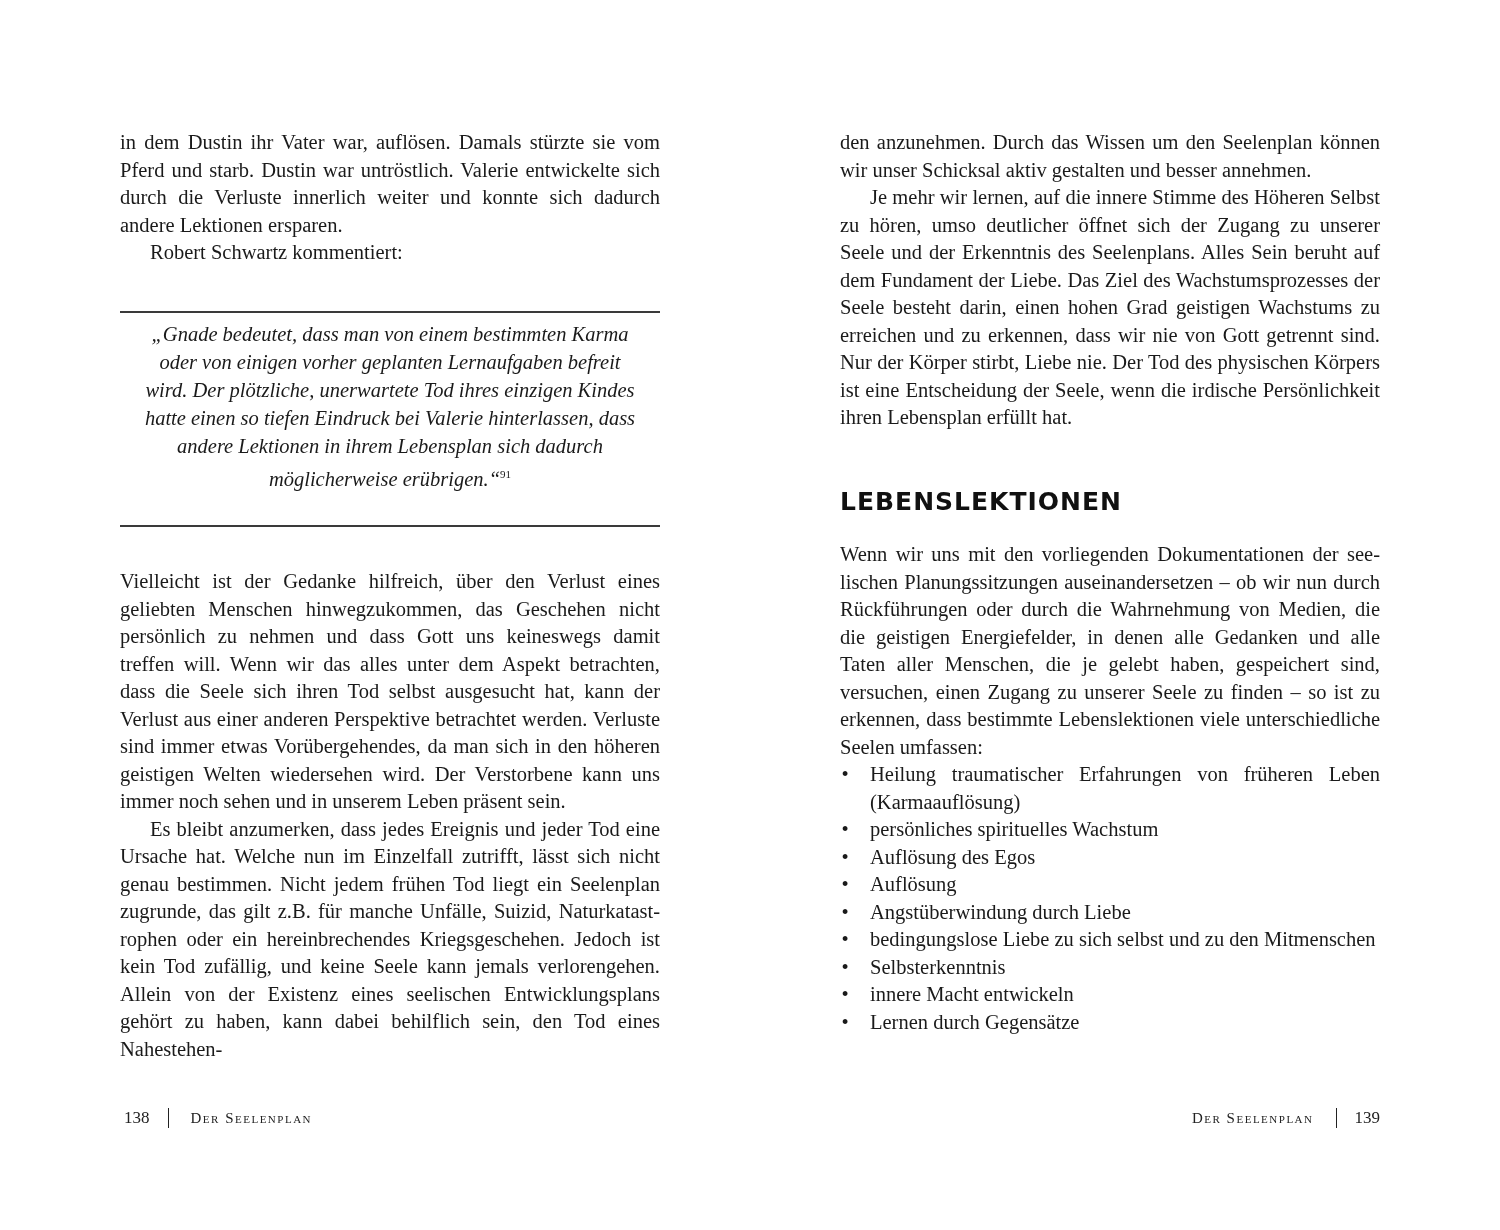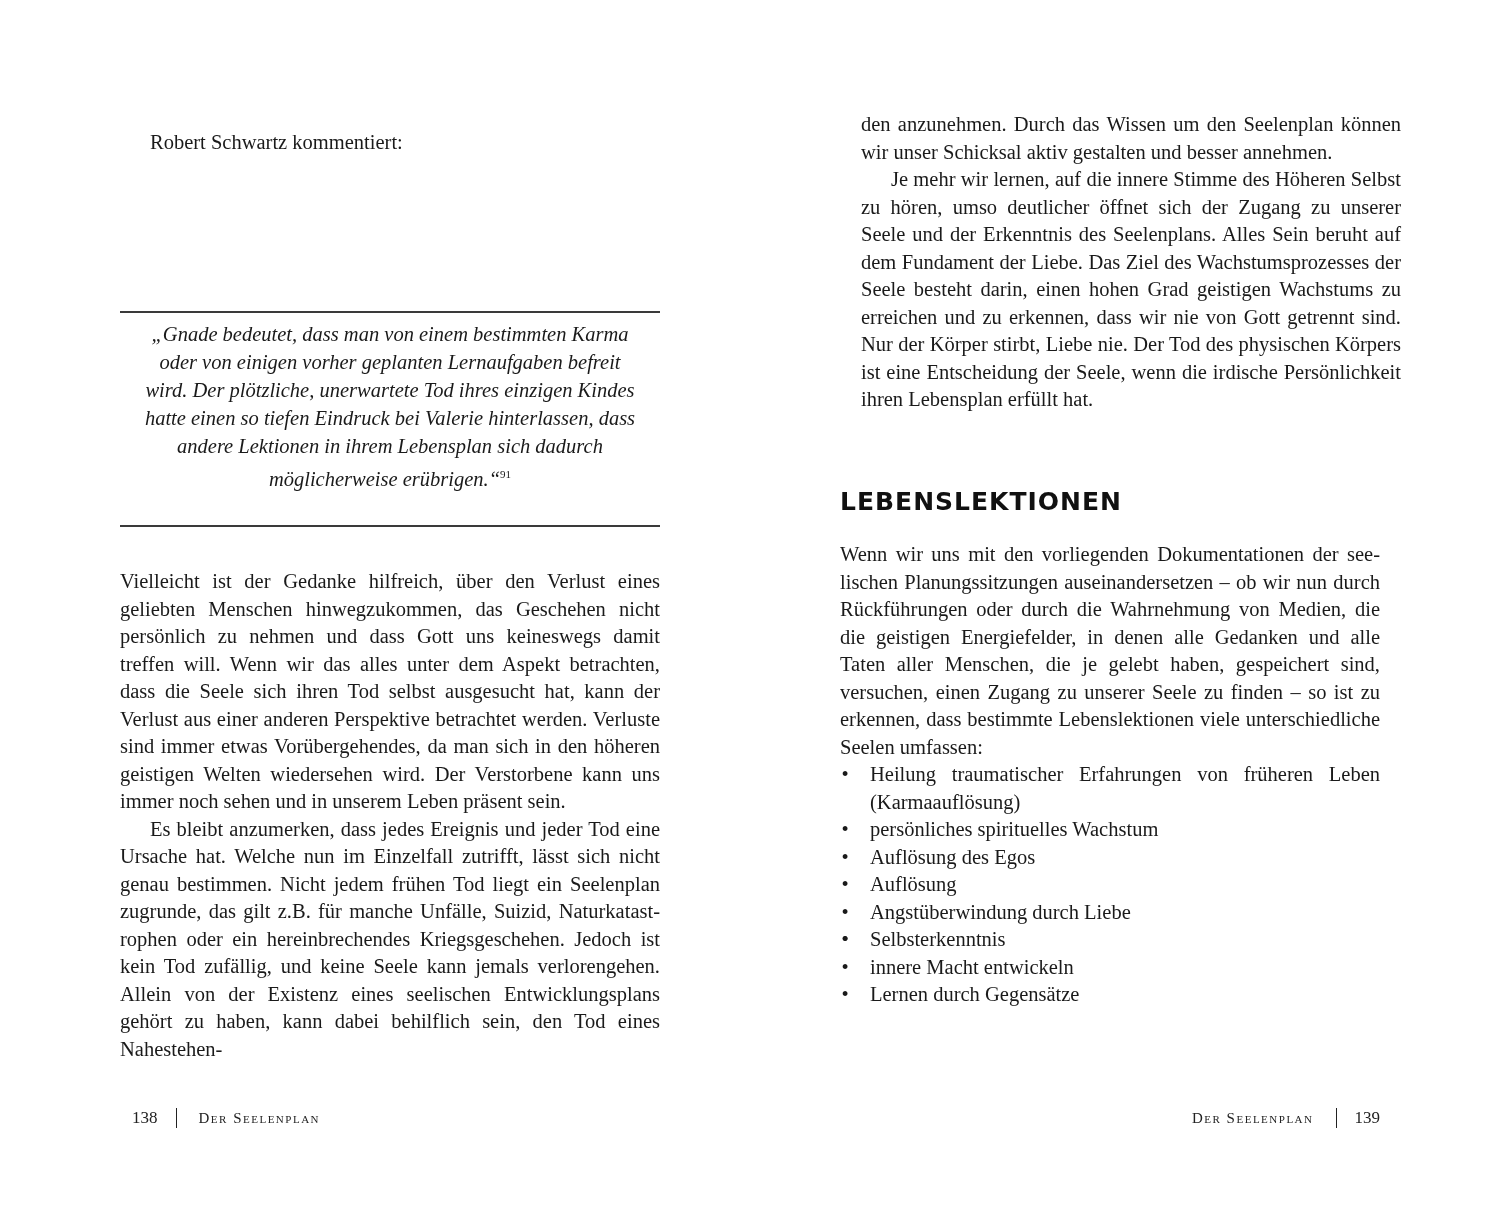--- a/index.html
+++ b/index.html
@@ -71,24 +71,23 @@
     #left-bottom {
       position: absolute;
       top: 568px;
       left: 0;
       width: 540px;
     }
 
     
     #right-top {
       position: absolute;
-      top: 111px;
-      left: 0;
-      width: 540px;
-      margin-left: 21px;
+      top: 129px;
+      left: 0;
+      width: 540px;
     }
     #heading {
       position: absolute;
       top: 487px;
       left: 0;
       margin: 0;
       font-family: "DejaVu Sans", "Liberation Sans", sans-serif;
       font-weight: bold;
       font-size: 25px;
       letter-spacing: 1px;
@@ -138,32 +137,33 @@
       font-variant: small-caps;
       letter-spacing: 1.5px;
       font-size: 15px;
     }
     .footer .sep {
       display: inline-block;
       width: 0;
       height: 20px;
       border-left: 1.5px solid #222;
     }
-    #footer-left { left: 12px; }
+    #footer-left { left: 4px; }
     #footer-left .page-num { margin-right: 18px; }
     #footer-left .sep { margin-right: 22px; }
     #footer-right { right: 0; }
     #footer-right .running-title { margin-right: 22px; }
     #footer-right .sep { margin-right: 18px; }
   </style>
 </head>
 <body>
 
 <div class="page page-left">
   <div id="left-top" class="body-text">
+    <p>in dem Dustin ihr Vater war, auflösen. Damals stürzte sie vom Pferd und starb. Dustin war untröstlich. Valerie entwickelte sich durch die Verluste innerlich weiter und konnte sich dadurch andere Lektionen ersparen.</p>
     <p class="indent">Robert Schwartz kommentiert:</p>
   </div>
 
   <div id="rule-top" class="rule"></div>
   <p id="quote"><span>„Gnade bedeutet, dass man von einem bestimmten Karma oder von einigen vorher geplanten Lernaufga­ben befreit wird. Der plötzliche, unerwartete Tod ihres einzigen Kindes hatte einen so tiefen Eindruck bei Valerie hinterlassen, dass andere Lektionen in ihrem Lebensplan sich dadurch möglicherweise erübrigen.“</span><sup>91</sup></p>
   <div id="rule-bottom" class="rule"></div>
 
   <div id="left-bottom" class="body-text">
     <p>Vielleicht ist der Gedanke hilfreich, über den Verlust eines gelieb­ten Menschen hinwegzukommen, das Geschehen nicht persönlich zu nehmen und dass Gott uns keineswegs damit treffen will. Wenn wir das alles unter dem Aspekt betrachten, dass die Seele sich ihren Tod selbst ausgesucht hat, kann der Verlust aus einer ande­ren Perspektive betrachtet werden. Verluste sind immer etwas Vorübergehendes, da man sich in den höheren geistigen Welten wiedersehen wird. Der Verstorbene kann uns immer noch sehen und in unserem Leben präsent sein.</p>
     <p class="indent justify-last">Es bleibt anzumerken, dass jedes Ereignis und jeder Tod eine Ursache hat. Welche nun im Einzelfall zutrifft, lässt sich nicht genau bestimmen. Nicht jedem frühen Tod liegt ein Seelenplan zugrunde, das gilt z.B. für manche Unfälle, Suizid, Naturkatast­rophen oder ein hereinbrechendes Kriegsgeschehen. Jedoch ist kein Tod zufällig, und keine Seele kann jemals verlorengehen. Allein von der Existenz eines seelischen Entwicklungsplans gehört zu haben, kann dabei behilflich sein, den Tod eines Nahestehen-</p>
@@ -187,21 +187,21 @@
   <div id="right-intro" class="body-text">
     <p>Wenn wir uns mit den vorliegenden Dokumentationen der see­lischen Planungssitzungen auseinandersetzen – ob wir nun durch Rückführungen oder durch die Wahrnehmung von Medien, die die geistigen Energiefelder, in denen alle Gedanken und alle Taten aller Menschen, die je gelebt haben, gespeichert sind, versuchen, einen Zugang zu unserer Seele zu finden – so ist zu erkennen, dass bestimmte Lebenslektionen viele unterschiedliche Seelen umfas­sen:</p>
   </div>
 
   <ul id="bullets">
     <li class="justify-first"><span class="bullet">•</span><span>Heilung traumatischer Erfahrungen von früheren Leben (Karmaauflösung)</span></li>
     <li><span class="bullet">•</span><span>persönliches spirituelles Wachstum</span></li>
     <li><span class="bullet">•</span><span>Auflösung des Egos</span></li>
     <li><span class="bullet">•</span><span>Auflösung</span></li>
     <li><span class="bullet">•</span><span>Angstüberwindung durch Liebe</span></li>
-    <li><span class="bullet">•</span></li>
+    <li><span class="bullet">•</span><span>bedingungslose Liebe zu sich selbst und zu den Mitmenschen</span></li>
     <li><span class="bullet">•</span><span>Selbsterkenntnis</span></li>
     <li><span class="bullet">•</span><span>innere Macht entwickeln</span></li>
     <li><span class="bullet">•</span><span>Lernen durch Gegensätze</span></li>
   </ul>
 
   <div id="footer-right" class="footer">
     <span class="running-title">Der Seelenplan</span>
     <span class="sep"></span>
     <span class="page-num">139</span>
   </div>

